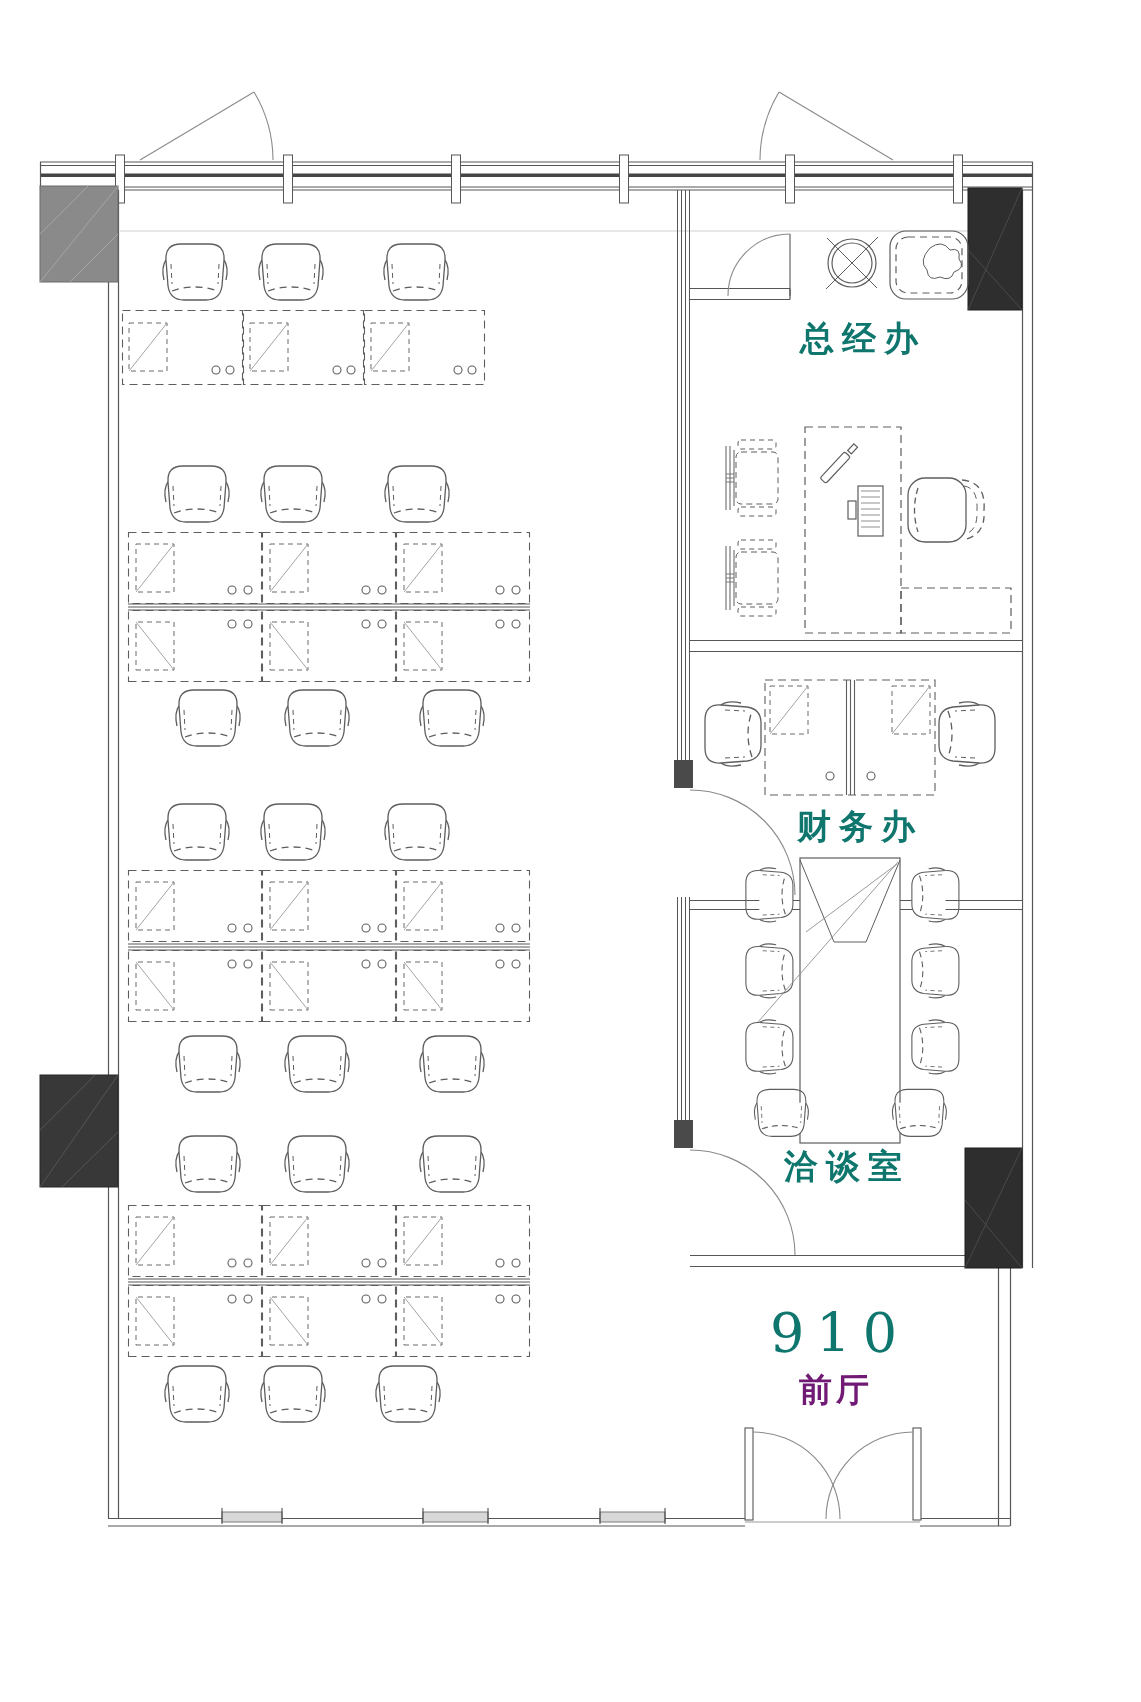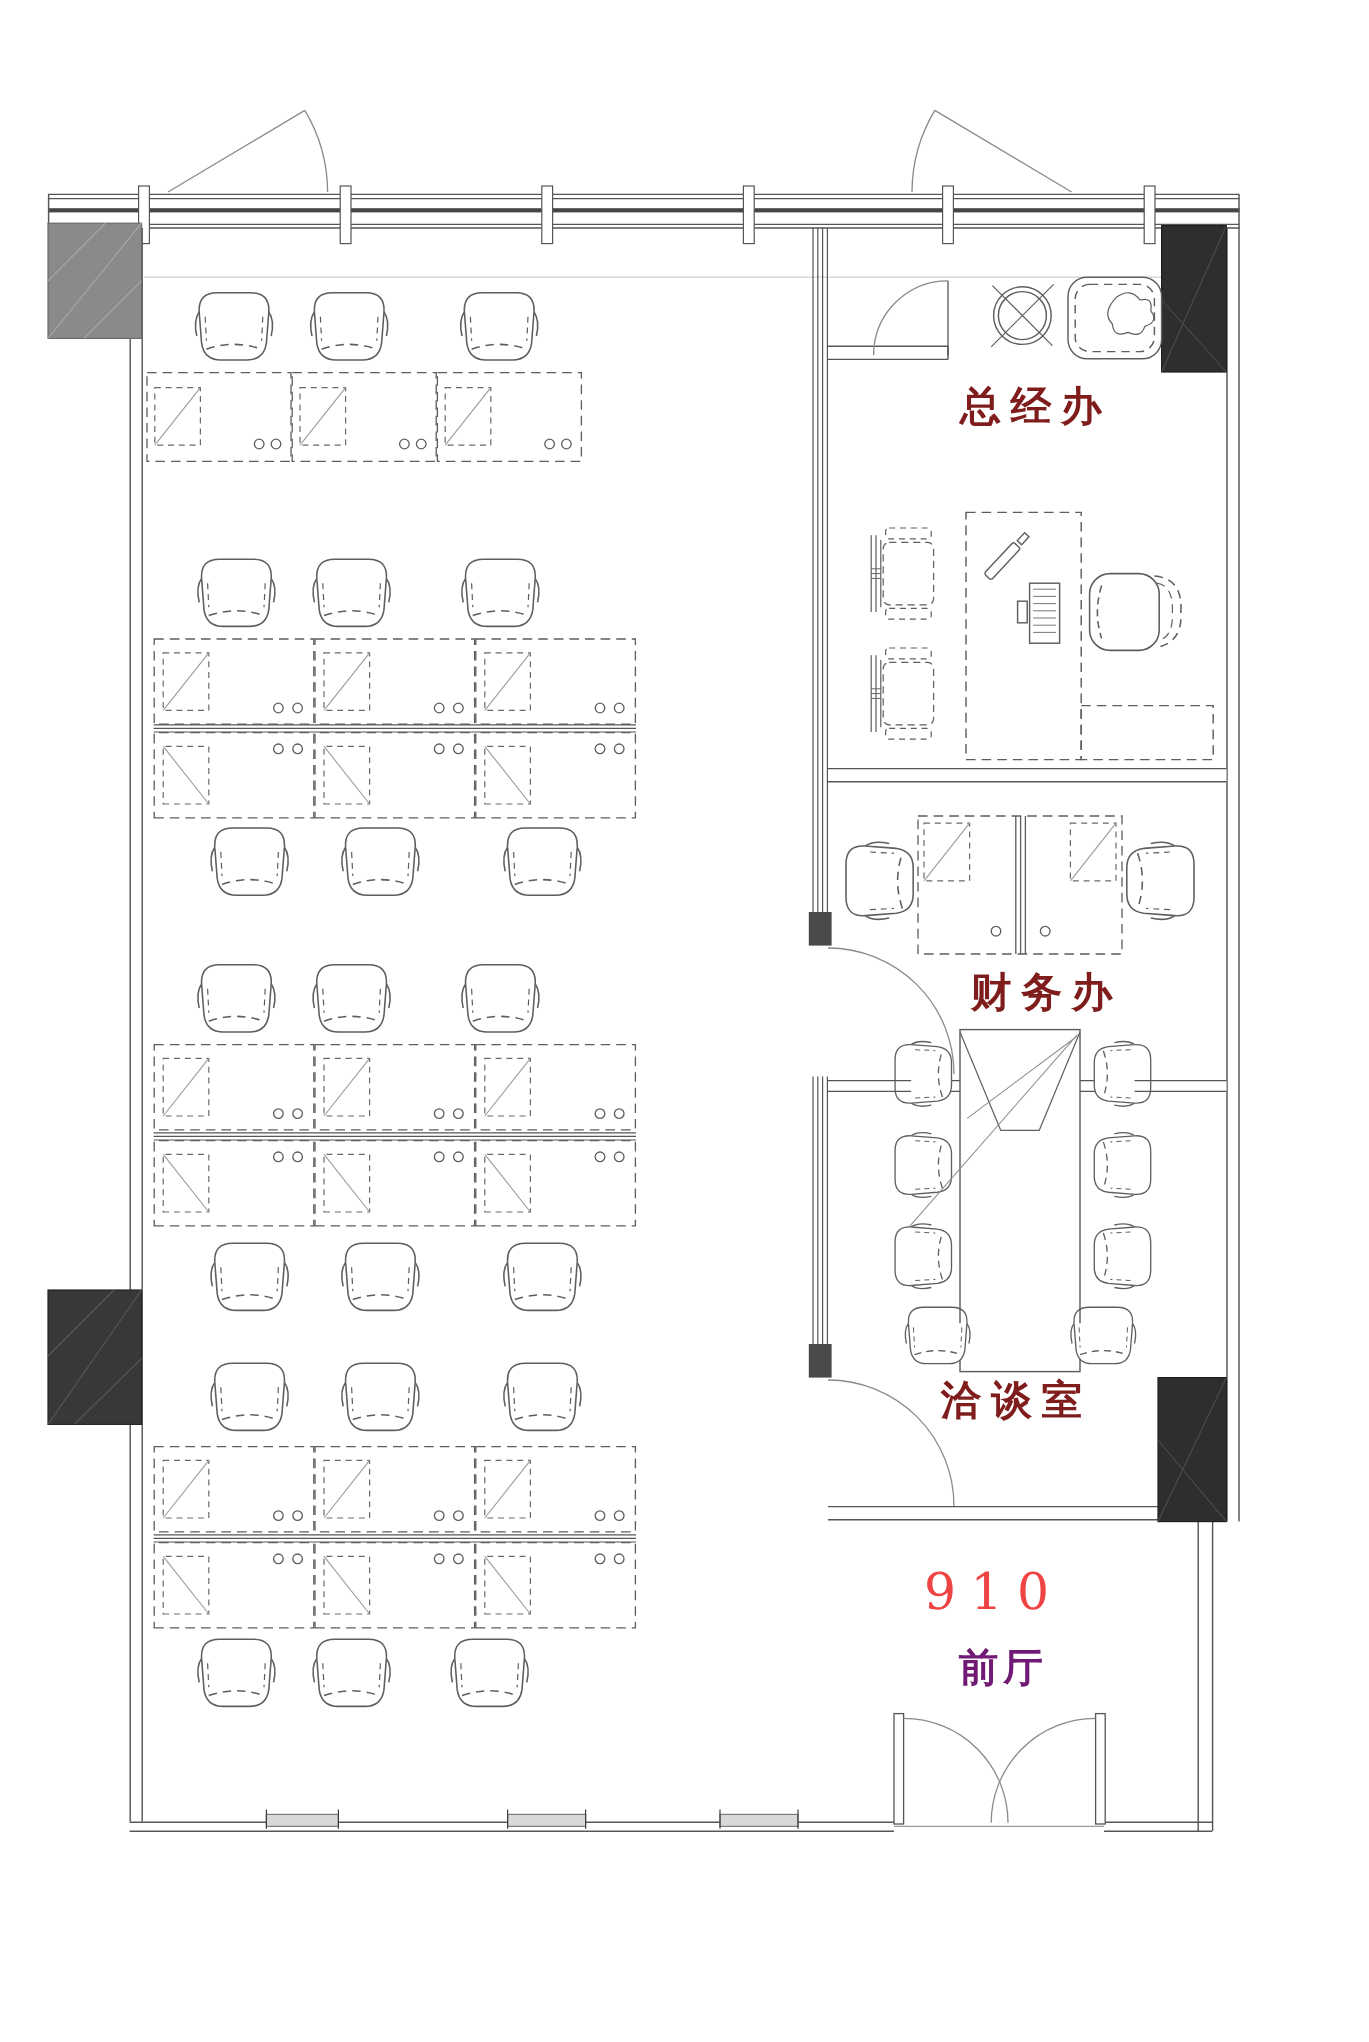--- a/index.html
+++ b/index.html
@@ -1,25 +1,25 @@
 <!DOCTYPE html>
 <html><head>
 <meta charset="utf-8">
 <style>
   html,body{margin:0;padding:0;background:#fff;}
   .plan{position:relative;width:1141px;height:1702px;background:#fff;overflow:hidden;
         font-family:"DejaVu Serif","Liberation Serif",serif;}
   .plan svg{position:absolute;left:0;top:0;}
-  .lbl{position:absolute;white-space:nowrap;color:#7f1d1d;}
+  .lbl{position:absolute;white-space:nowrap;color:#0f766e;}
   .lbl-room{font-size:34px;font-weight:600;letter-spacing:8px;}
   .lbl-open{left:346px;top:748px;font-size:35px;letter-spacing:2px;font-weight:500;}
   .lbl-gm{left:800px;top:316px;}
-  .lbl-fin{left:797px;top:804px;margin-left:12px;}
+  .lbl-fin{left:797px;top:804px;}
   .lbl-meet{left:784px;top:1144px;}
-  .lbl-num{left:770px;top:1302px;font-size:42px;font-weight:400;color:#ef4444;letter-spacing:12px;}
+  .lbl-num{left:770px;top:1302px;font-size:54px;font-weight:400;color:#0f766e;letter-spacing:12px;}
   .lbl-lobby{left:799px;top:1368px;font-size:33px;font-weight:600;letter-spacing:4px;color:#701a75;}
 </style>
 </head>
 <body>
 
 <div class="plan">
 <svg width="1141" height="1702" viewBox="0 0 1141 1702">
   <defs>
 
     <g id="chair" fill="none" stroke="#5e5e5e" stroke-width="1.3">

